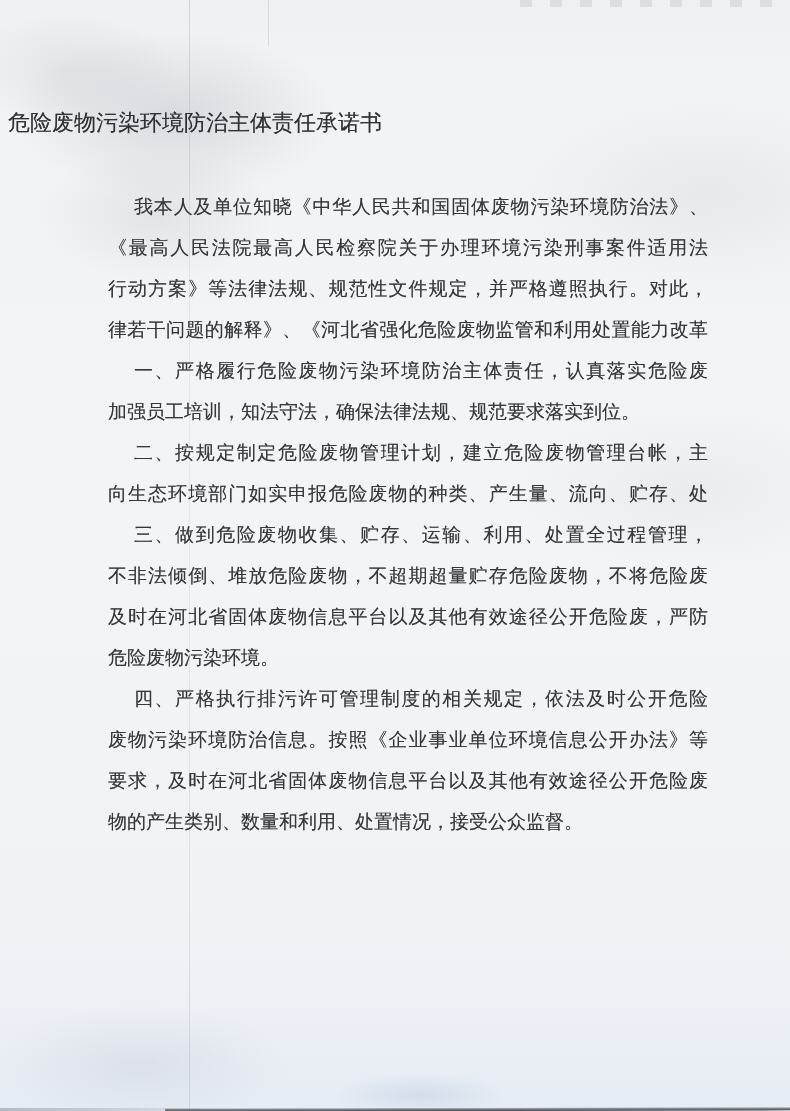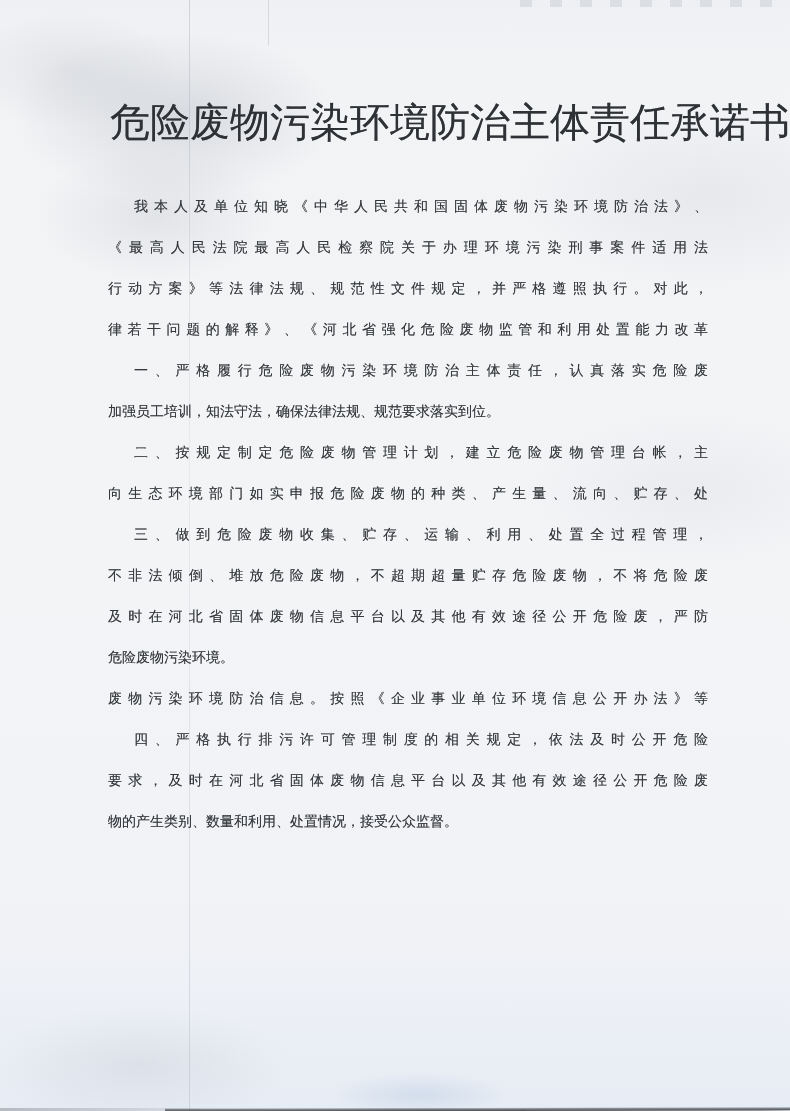--- a/index.html
+++ b/index.html
@@ -69,39 +69,39 @@
     background: linear-gradient(90deg, rgba(90,94,100,0.35), rgba(90,94,100,0.08));
   }
   .doc-title {
     position: absolute;
     top: 103px;
     left: 0;
     width: 100%;
     margin: 0;
     padding-left: 8px;
     box-sizing: border-box;
-    text-align: right;
-    font-size: 40px;
+    text-align: left;
+    font-size: 22px;
     font-weight: 500;
     line-height: 40px;
     color: #2e3135;
     letter-spacing: 0px;
     text-shadow: 0 0 0.6px rgba(46,49,53,0.55);
   }
   .doc-body {
     position: absolute;
     top: 186px;
     left: 108px;
     width: 600px;
     color: #34373b;
   }
   .text-line {
     height: 41px;
     line-height: 41px;
-    font-size: 14px;
+    font-size: 19px;
     white-space: nowrap;
     text-align: justify;
     text-align-last: justify;
     text-shadow: 0 0 0.5px rgba(52,55,59,0.5);
   }
   .text-line.first {
     text-indent: 26px;
   }
   .text-line.last {
     text-align-last: left;
@@ -123,21 +123,21 @@
       <div class="text-line">行动方案》等法律法规、规范性文件规定，并严格遵照执行。对此，</div>
       <div class="text-line">律若干问题的解释》、《河北省强化危险废物监管和利用处置能力改革</div>
       <div class="text-line first">一、严格履行危险废物污染环境防治主体责任，认真落实危险废</div>
       <div class="text-line last">加强员工培训，知法守法，确保法律法规、规范要求落实到位。</div>
       <div class="text-line first">二、按规定制定危险废物管理计划，建立危险废物管理台帐，主</div>
       <div class="text-line">向生态环境部门如实申报危险废物的种类、产生量、流向、贮存、处</div>
       <div class="text-line first">三、做到危险废物收集、贮存、运输、利用、处置全过程管理，</div>
       <div class="text-line">不非法倾倒、堆放危险废物，不超期超量贮存危险废物，不将危险废</div>
       <div class="text-line">及时在河北省固体废物信息平台以及其他有效途径公开危险废，严防</div>
       <div class="text-line last">危险废物污染环境。</div>
+      <div class="text-line first">四、严格执行排污许可管理制度的相关规定，依法及时公开危险</div>
       <div class="text-line">废物污染环境防治信息。按照《企业事业单位环境信息公开办法》等</div>
-      <div class="text-line first">四、严格执行排污许可管理制度的相关规定，依法及时公开危险</div>
       <div class="text-line">要求，及时在河北省固体废物信息平台以及其他有效途径公开危险废</div>
       <div class="text-line last">物的产生类别、数量和利用、处置情况，接受公众监督。</div>
     </div>
 
   <div class="scan-edge-bottom"></div>
   <div class="scan-edge-bottom-left"></div>
 </div>
 
 </body></html>

